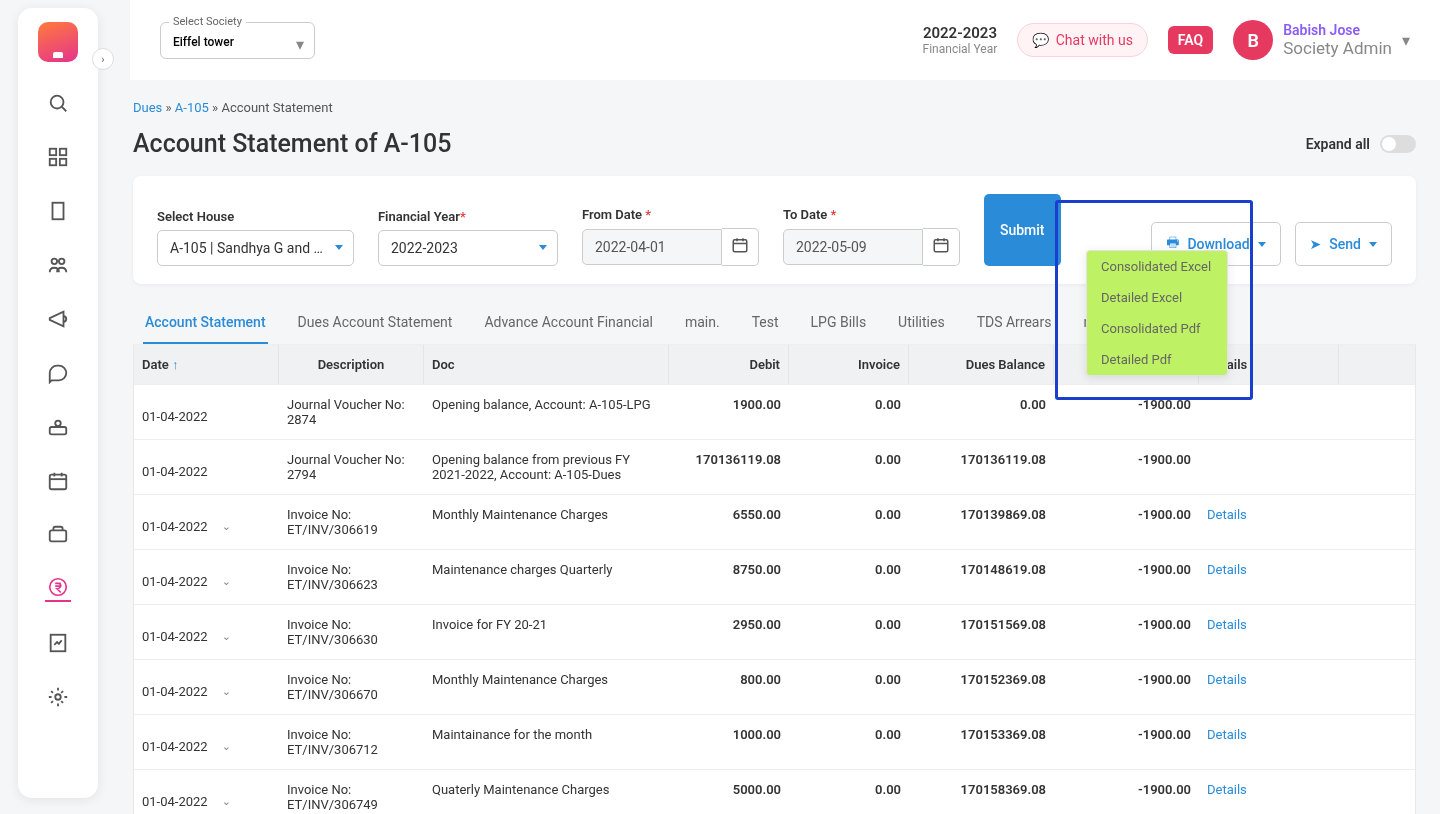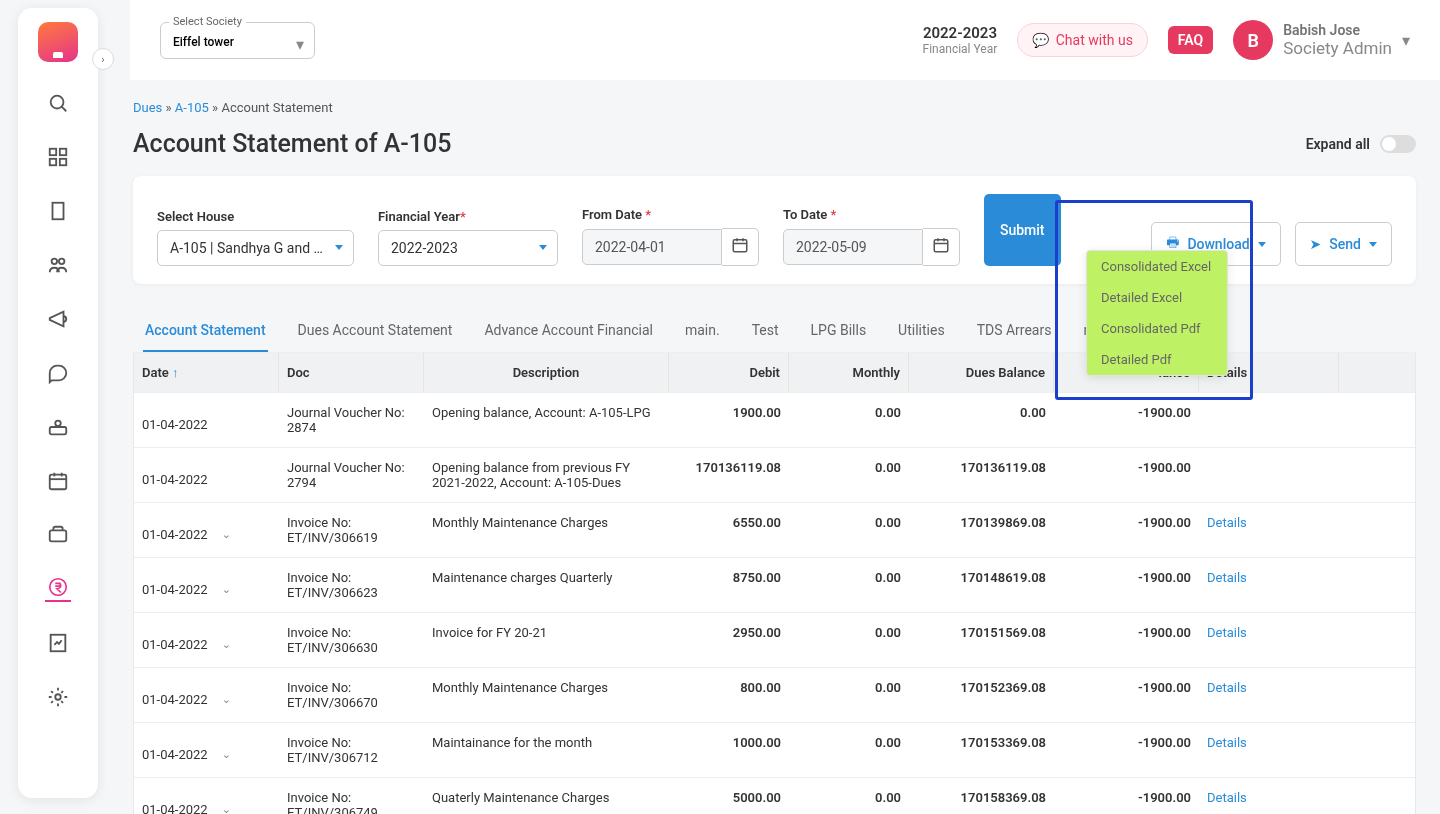--- a/index.html
+++ b/index.html
@@ -105,21 +105,21 @@
       color: #fff;
       display: flex;
       align-items: center;
       justify-content: center;
       font-weight: 600;
       font-size: 18px;
     }
     .user-text .name {
       font-weight: 600;
       font-size: 14px;
-      color: #737373;
+      color: #8b5cf6;
     }
     .user-text .role {
       font-size: 17px;
       color: #888;
     }
     .sidebar {
       position: absolute;
       left: 18px;
       top: 8px;
       width: 80px;
@@ -238,21 +238,21 @@
       border-radius: 50%;
     }
     .filter-bar {
       background: #fff;
       border-radius: 8px;
       padding: 18px 24px;
       display: flex;
       gap: 24px;
       align-items: flex-end;
       box-shadow: 0 1px 4px rgba(0,0,0,0.05);
-      margin-bottom: 26px;
+      margin-bottom: 18px;
       position: relative;
     }
     .filter-group {
       display: flex;
       flex-direction: column;
       gap: 6px;
     }
     .filter-label {
       font-size: 13px;
       font-weight: 600;
@@ -616,24 +616,24 @@
     <div class="tab">LPG Bills</div>
     <div class="tab">Utilities</div>
     <div class="tab">TDS Arrears</div>
     <div class="tab">maintenance</div>
     <div class="tab">Add</div>
   </div>
 
   <div class="table-wrap">
     <div class="table-head">
       <div><span>Date</span> <span class="sort-arrow">↑</span></div>
+      <div style="text-align:center">Description</div>
       <div>Doc</div>
-      <div style="text-align:center">Description</div>
       <div style="text-align:right">Debit</div>
-      <div style="text-align:right">Monthly</div>
+      <div style="text-align:right">Invoice</div>
       <div style="text-align:right;overflow:hidden;white-space:nowrap">Dues Balance</div>
       <div style="text-align:right">lance</div>
       <div>Details</div>
     </div>
     <div id="table-body">
         <div class="table-row">
           <div class="date-cell">01-04-2022 </div>
           <div>Journal Voucher No: 2874</div>
           <div>Opening balance, Account: A-105-LPG</div>
           <div class="num">1900.00</div>

